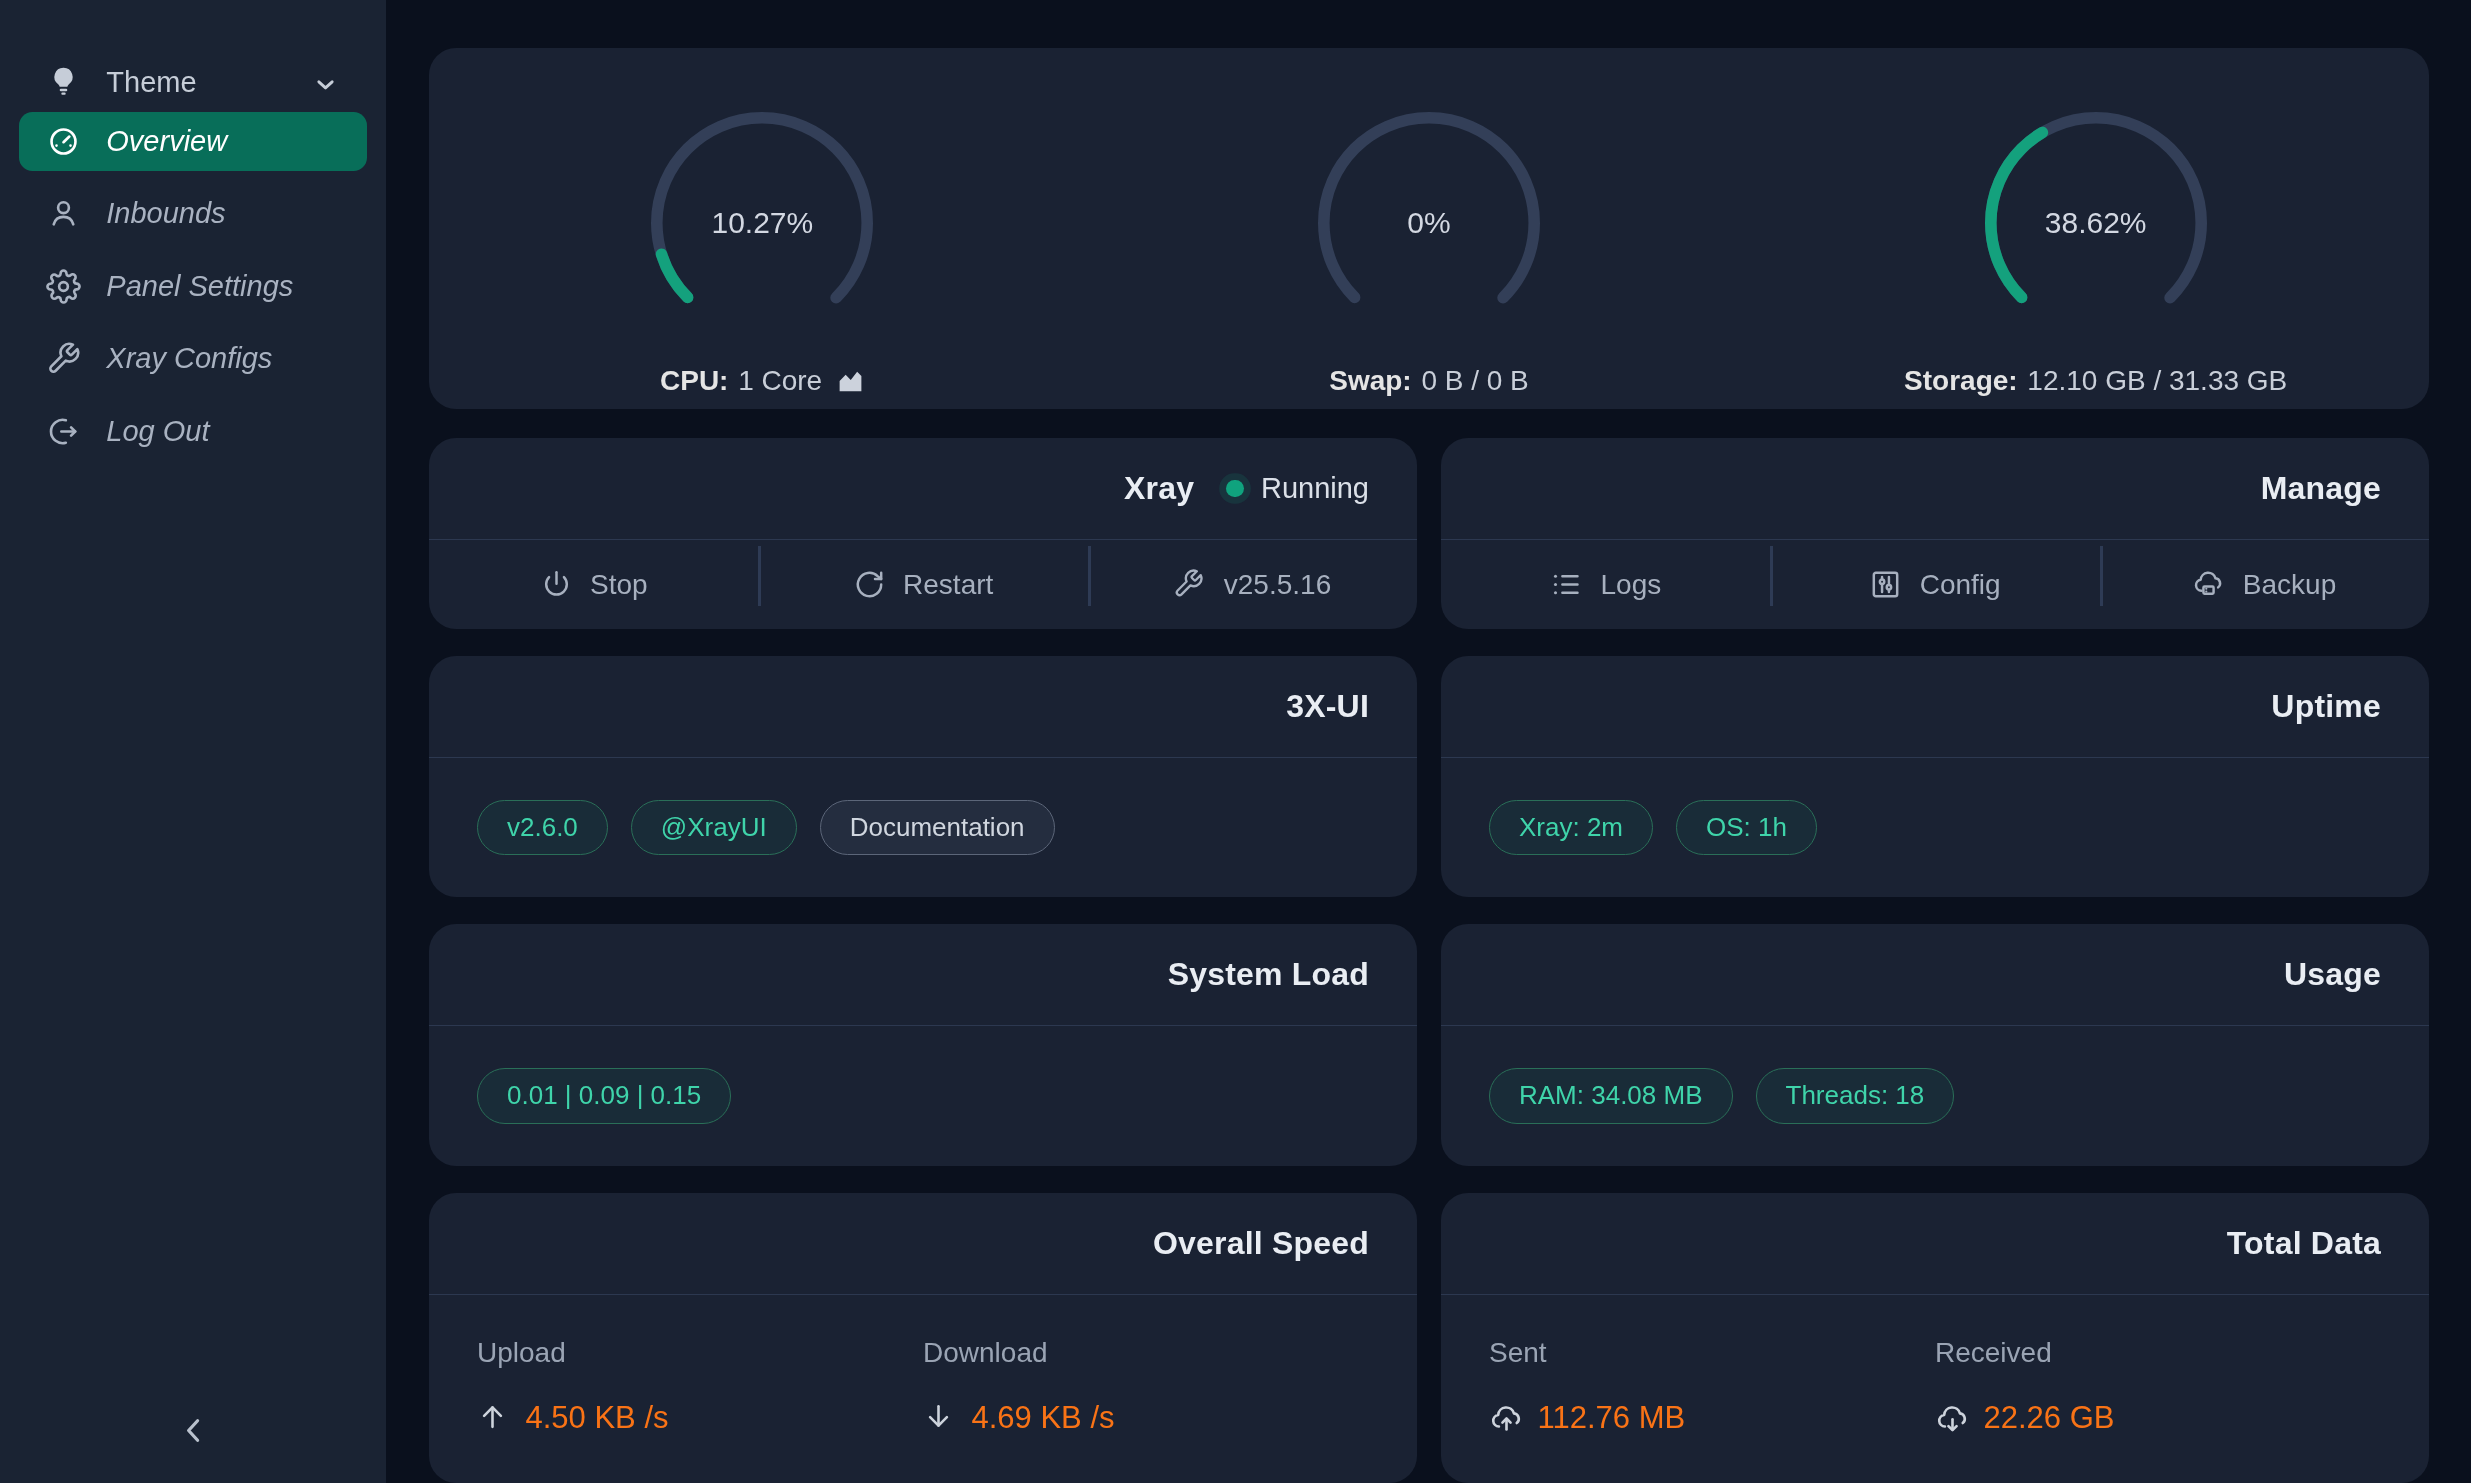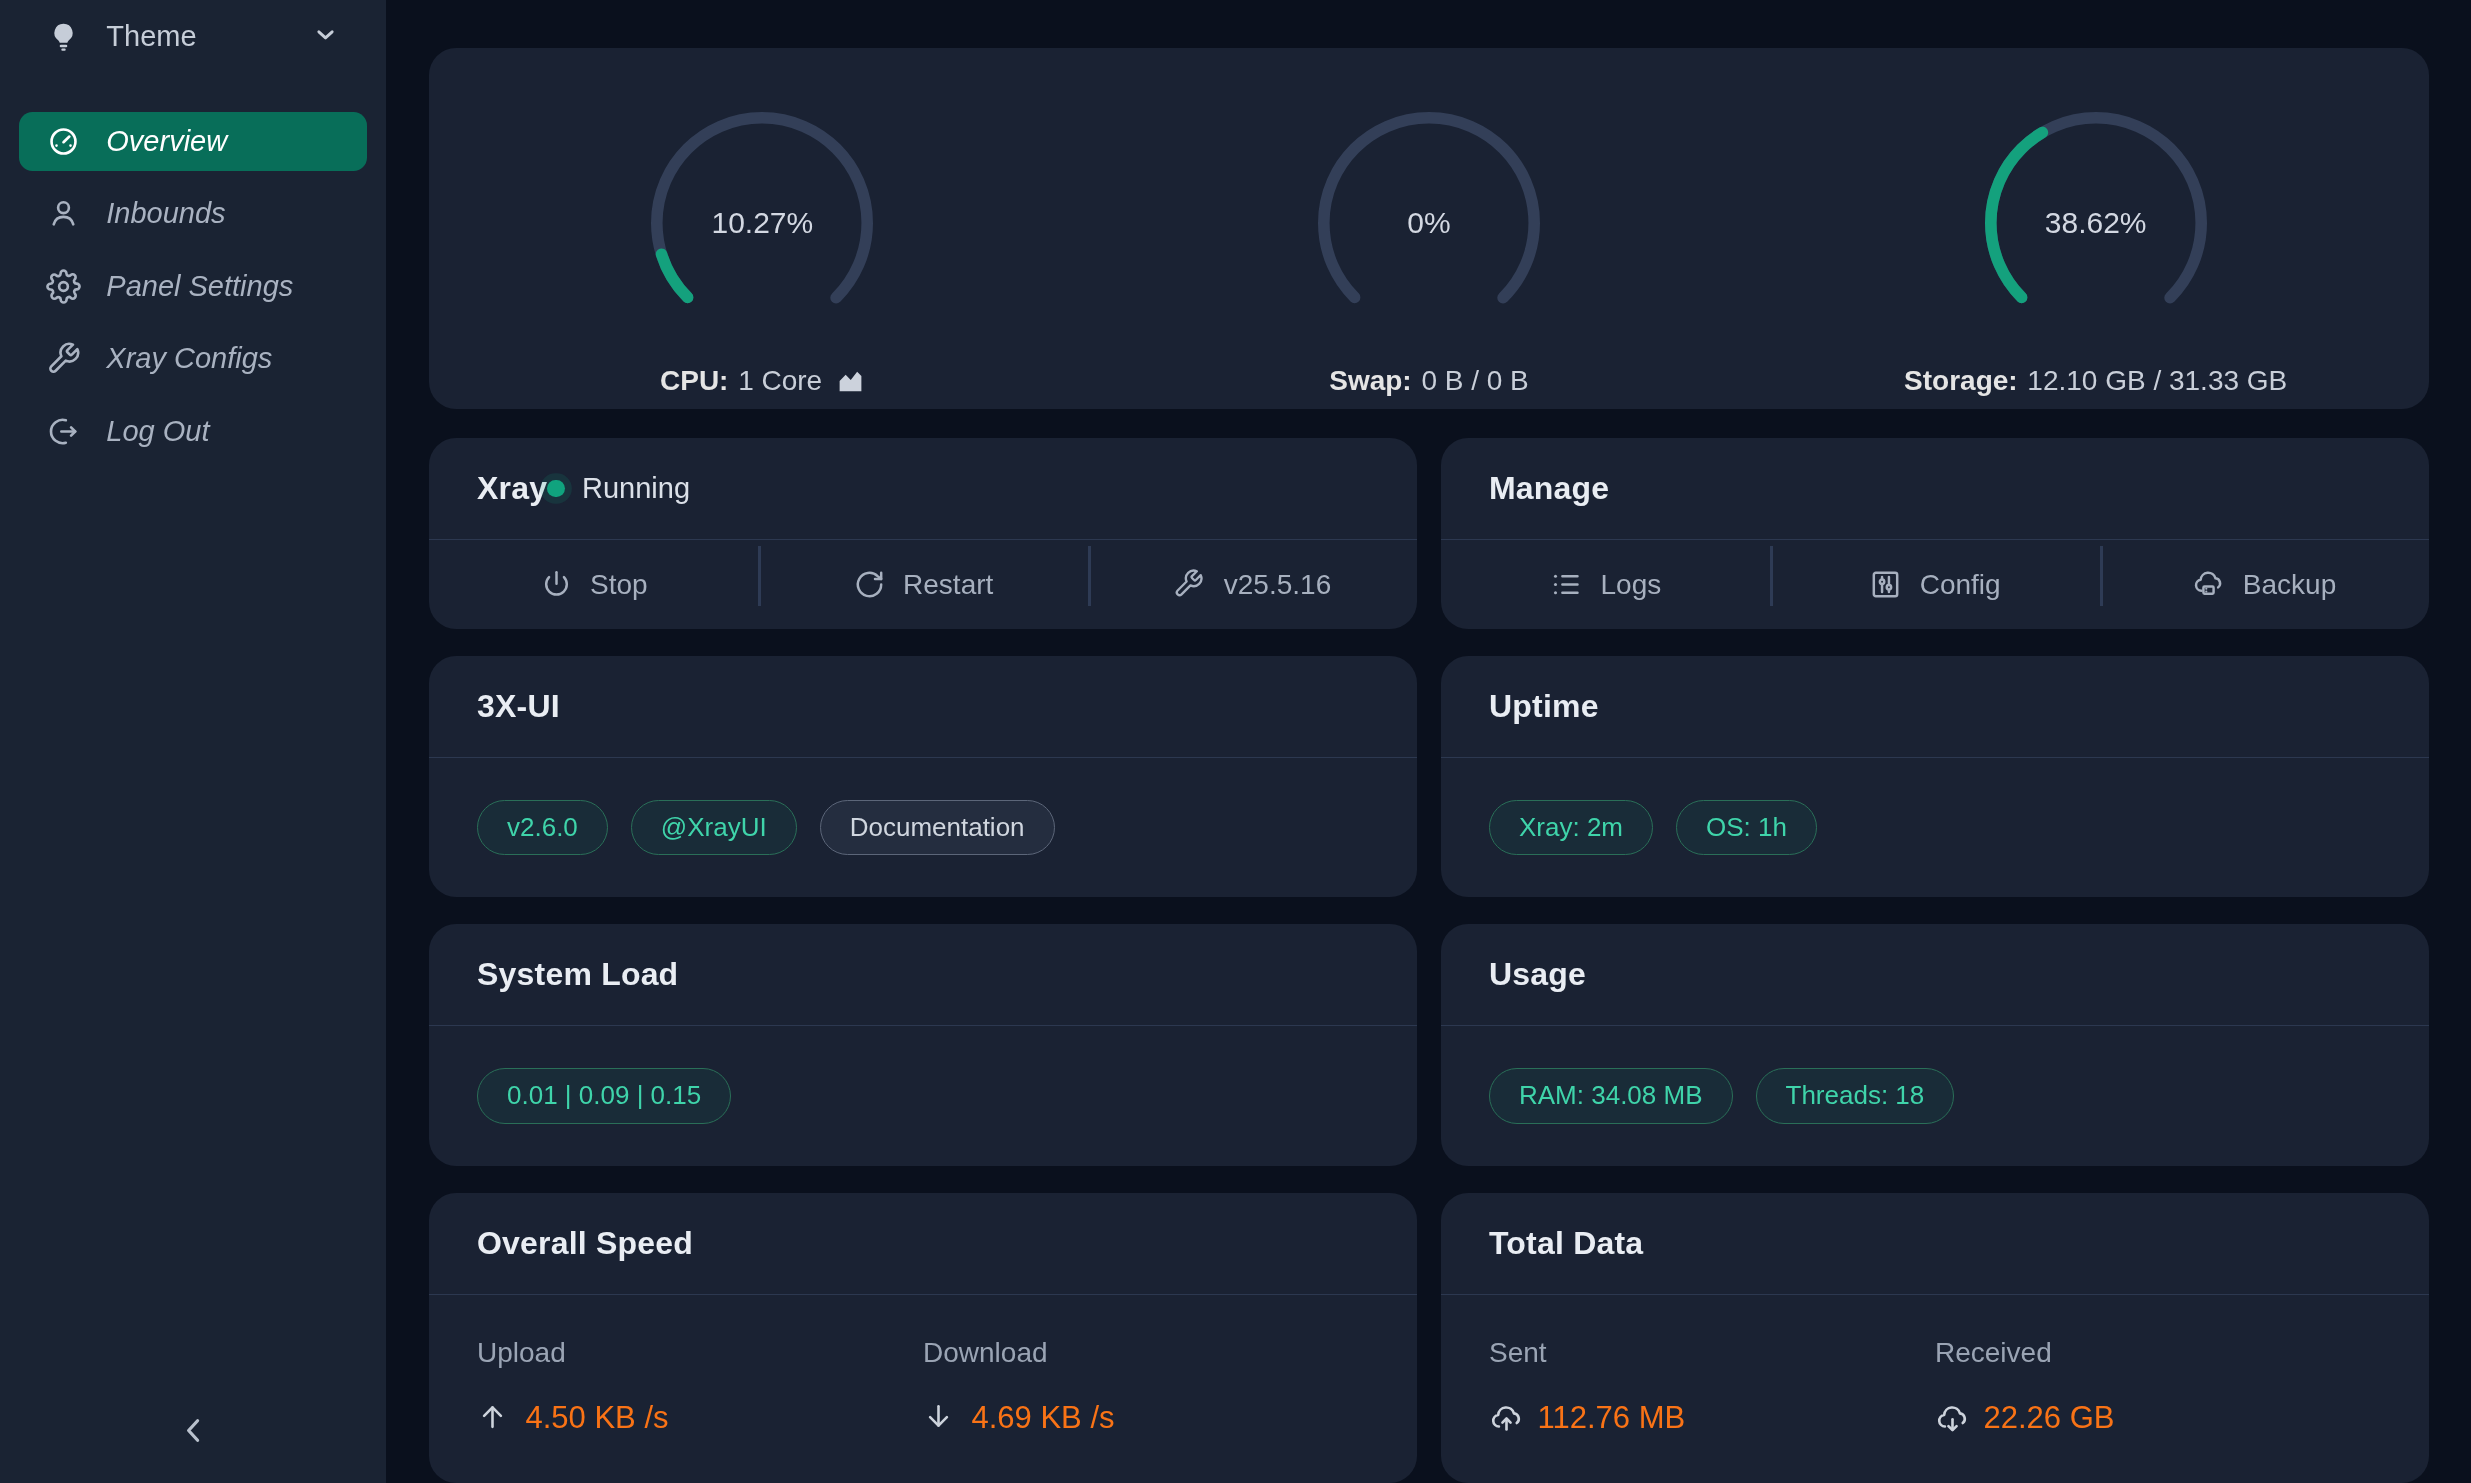--- a/index.html
+++ b/index.html
@@ -3,21 +3,21 @@
 <meta charset="utf-8">
 <style>
   * { margin:0; padding:0; box-sizing:border-box; }
   html,body { width:2472px; height:1483px; overflow:hidden; background:#0a101d; }
   body { font-family:"Liberation Sans", sans-serif; }
 
   .app { width:2472px; height:1483px; display:flex; background:#0a101d; }
 
   
   .sidebar { width:386px; min-width:386px; background:#1a2333; display:flex; flex-direction:column; padding-top:20px; }
-  .theme-row { height:79px; margin:0 19.3px 5.8px 19.3px; border-radius:13.5px; display:flex; align-items:flex-start; padding:0 27px; gap:25px; color:#c6cdd8; font-size:29px; cursor:pointer; }
+  .theme-row { height:79px; margin:0 19.3px 5.8px 19.3px; border-radius:13.5px; display:flex; align-items:flex-end; padding:0 27px; gap:25px; color:#c6cdd8; font-size:29px; cursor:pointer; }
   .theme-row .chev { margin-left:auto; display:flex; }
   .nav-item { height:59px; margin:6.8px 19.3px; border-radius:13.5px; display:flex; align-items:center; padding:0 27px; gap:25px; color:#a9b2c1; font-size:29px; cursor:pointer;font-style:italic; }
   .nav-item.active { background:#086e59; color:#ffffff; }
   .nav-item .ic, .theme-row .ic { width:35px; height:35px; display:flex; align-items:center; justify-content:center; }
   .sidebar-bottom { margin-top:auto; height:106px; display:flex; align-items:center; justify-content:center; }
   .collapse-btn { width:58px; height:58px; display:flex; align-items:center; justify-content:center; color:#b9c1cd; cursor:pointer; }
 
   svg.icon { stroke:currentColor; fill:none; stroke-width:1.8; stroke-linecap:round; stroke-linejoin:round; }
   svg.icon .fill { fill:currentColor; stroke:none; }
 
@@ -32,21 +32,21 @@
   .gauge-wrap svg { width:222px; height:222px; }
   .gauge-track { stroke:#333f58; }
   .gauge-progress { stroke:#14a17d; }
   .gauge-value { position:absolute; inset:0; display:flex; align-items:center; justify-content:center; font-size:30px; color:#d3d8e2; }
   .gauge-label { margin-top:31px; font-size:28px; color:#c9cfd9; display:flex; align-items:center; }
   .gauge-label b { color:#e5e5e5; font-weight:700; margin-right:9.7px; }
   .chart-ic { width:29px; height:29px; margin-left:13.5px; color:#ccd2dc; }
 
   
   .grid { display:grid; grid-template-columns:1fr 1fr; grid-template-rows:191px 241px 242px 290px; gap:27px 24px; margin-top:29px; }
-  .card-header { min-height:102px; padding:16px 48px; display:flex; align-items:center; justify-content:flex-start; border-bottom:1.9px solid #2c3850; }
+  .card-header { min-height:102px; padding:16px 48px; display:flex; align-items:center; justify-content:flex-end; border-bottom:1.9px solid #2c3850;gap:32px; }
   .card-title { font-size:32px; font-weight:600; color:#e9edf3; letter-spacing:0.2px; }
   .status { display:flex; align-items:center; gap:17.4px; font-size:29px; color:#dbe0e8; }
   .status-dot { width:17.4px; height:17.4px; border-radius:50%; background:#10a37e; box-shadow:0 0 0 6.8px rgba(16,163,126,.14); }
 
   .card-actions { flex:1; display:flex; align-items:stretch; }
   .action { flex:1; display:flex; align-items:center; justify-content:center; gap:17.4px; color:#a7b0bf; font-size:28px; position:relative; cursor:pointer; }
   .action:not(:first-child)::before { content:''; position:absolute; left:0; top:5.8px; bottom:23px; width:2.9px; background:#2e3b55; }
   .action .ic { width:33px; height:33px; display:flex; }
 
   .card-tags { flex:1; display:flex; align-items:center; padding:0 48px; gap:23px; }

